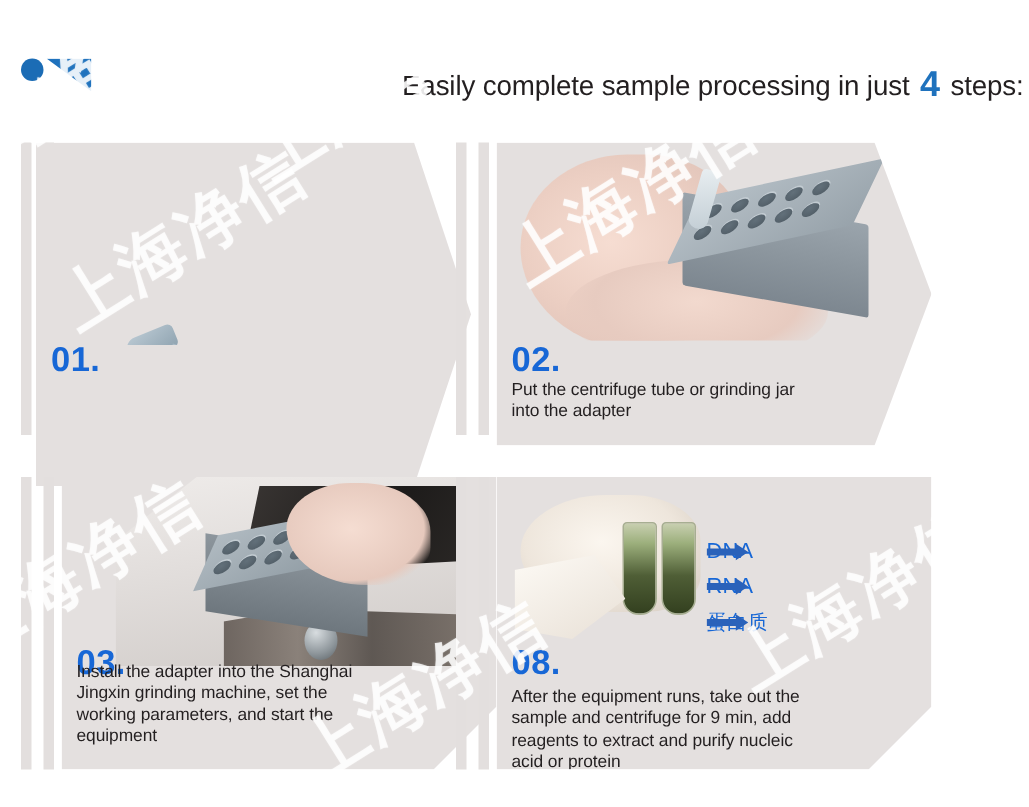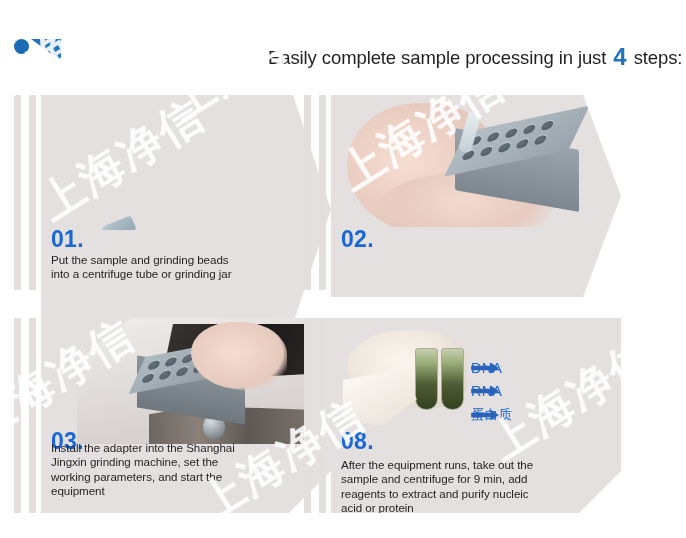--- a/index.html
+++ b/index.html
@@ -306,30 +306,28 @@
     <span>Easily complete sample processing in just </span><span class="num">4</span><span> steps:</span>
   </div>
 </div>
 
 <div class="grid">
 
   <div class="stripes" style="left:14px; top:95px; width:22px; height:195px;">
     <div class="stripe s1"></div>
     <div class="stripe s2"></div>
   </div>
-  <div class="card arrow-right" style="left:41px; top:95px; width:290px; height:229px;">
+  <div class="card arrow-right" style="left:24px; top:95px; width:290px; height:229px;">
     <div class="photo" style="left:0;top:0;width:250px;height:135px;">
       <div class="tube-cap"></div>
       <div class="tube-hinge"></div>
 
     </div>
 
     <div class="step-num" style="left:10px; top:131px;">01.</div>
-    <div class="step-text" style="left:10px; top:158px; width:252px;">Put the sample and grinding beads
-into a centrifuge tube or grinding jar</div>
   </div>
 
   <div class="stripes" style="left:304px; top:95px; width:22px; height:195px;">
     <div class="stripe s1"></div>
     <div class="stripe s2"></div>
   </div>
   <div class="card arrow-right" style="left:331px; top:95px; width:290px; height:202px;">
     <div class="photo" style="left:0;top:0;width:262px;height:132px;">
       <div class="c2-hand"></div>
       <div class="c2-hand2"></div>
@@ -343,20 +341,22 @@
         <div class="hole" style="left:10px;  top:20px;"></div>
         <div class="hole" style="left:28px;  top:20px;"></div>
         <div class="hole" style="left:46px;  top:20px;"></div>
         <div class="hole" style="left:64px;  top:20px;"></div>
         <div class="hole" style="left:82px;  top:20px;"></div>
       </div>
       <div class="mini-tube"></div>
     </div>
 
     <div class="step-num" style="left:10px; top:131px;">02.</div>
+    <div class="step-text" style="left:10px; top:158px; width:252px;">Put the centrifuge tube or grinding jar
+into the adapter</div>
   </div>
 
   <div class="stripes" style="left:14px; top:318px; width:22px; height:195px;">
     <div class="stripe s1"></div>
     <div class="stripe s2"></div>
   </div>
   <div class="card corner-cut" style="left:41px; top:318px; width:290px; height:195px;">
     <div class="photo" style="left:0;top:0;width:268px;height:126px;">
       <div class="c3-machine"></div>
       <div class="c3-dark"></div>

